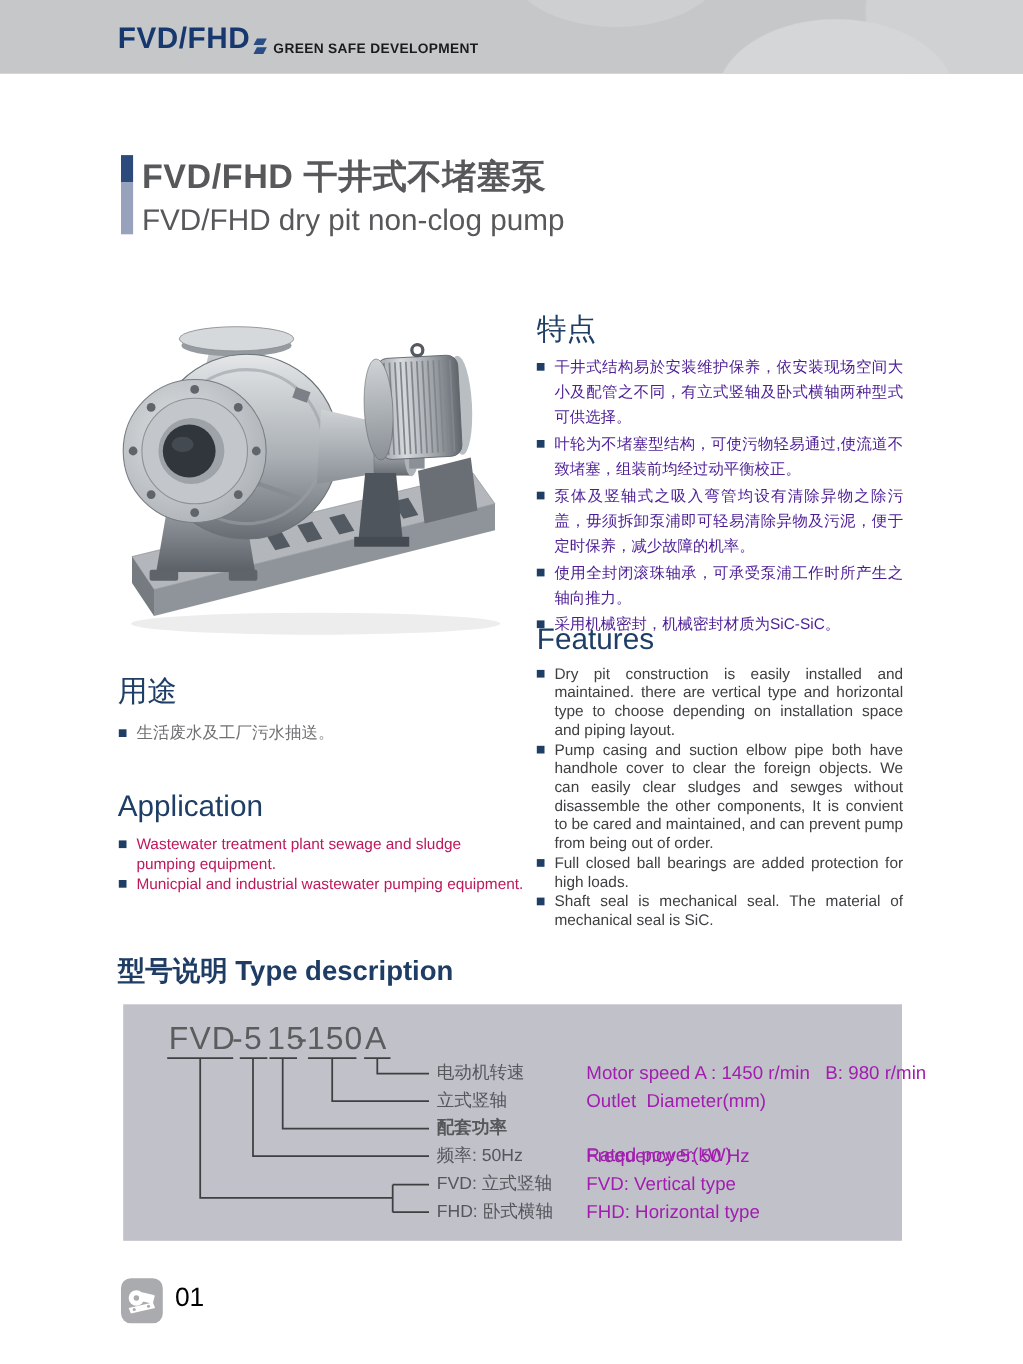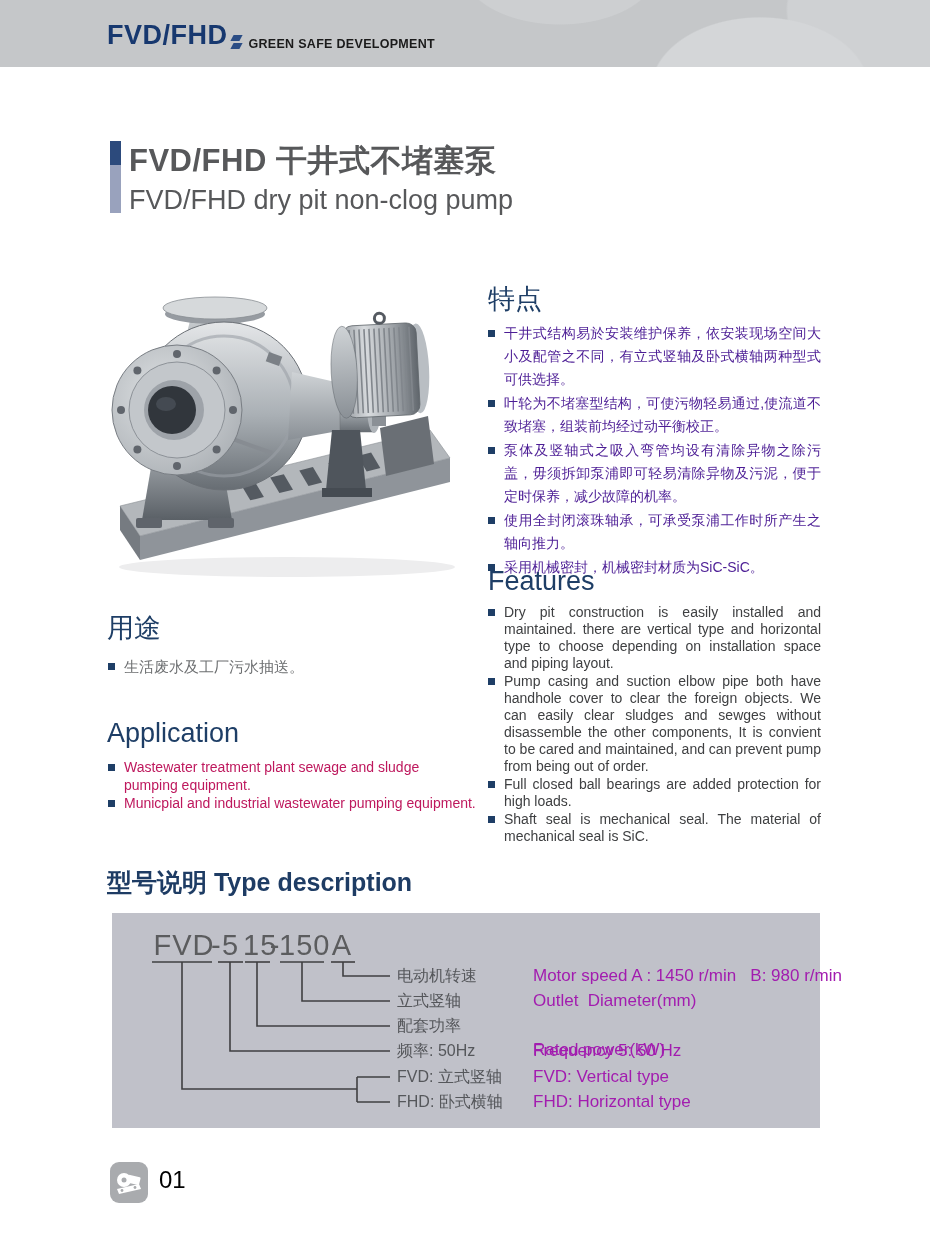--- a/index.html
+++ b/index.html
@@ -248,21 +248,21 @@
     <span class="mseg" style="left:40px;width:64px;">FVD</span>
     <span class="mseg" style="left:99px;width:10px;">-</span>
     <span class="mseg" style="left:106px;width:25px;">5</span>
     <span class="mseg" style="left:131px;width:28px;text-align:right;">15</span>
     <span class="mseg" style="left:157px;width:12px;">-</span>
     <span class="mseg" style="left:167px;width:46px;">150</span>
     <span class="mseg" style="left:216px;width:28px;">A</span>
 
     <span class="zh-label" style="top:52px;">电动机转速</span>
     <span class="zh-label" style="top:77px;">立式竖轴</span>
-    <span class="zh-label" style="top:102px;">配套功率</span>
+    <span class="zh-label" style="top:102px;font-weight:bold;">配套功率</span>
     <span class="zh-label" style="top:127px;">频率: 50Hz</span>
     <span class="zh-label" style="top:153px;">FVD: 立式竖轴</span>
     <span class="zh-label" style="top:178px;">FHD: 卧式横轴</span>
 
     <span class="en-label" style="top:52px;">Motor speed A : 1450 r/min   B: 980 r/min</span>
     <span class="en-label" style="top:77px;">Outlet  Diameter(mm)</span>
     <span class="en-label" style="top:102px;margin-top:24px;">Rated power(kW)</span>
     <span class="en-label" style="top:127px;">Frequency 5: 50 Hz</span>
     <span class="en-label" style="top:153px;">FVD: Vertical type</span>
     <span class="en-label" style="top:178px;">FHD: Horizontal type</span>

